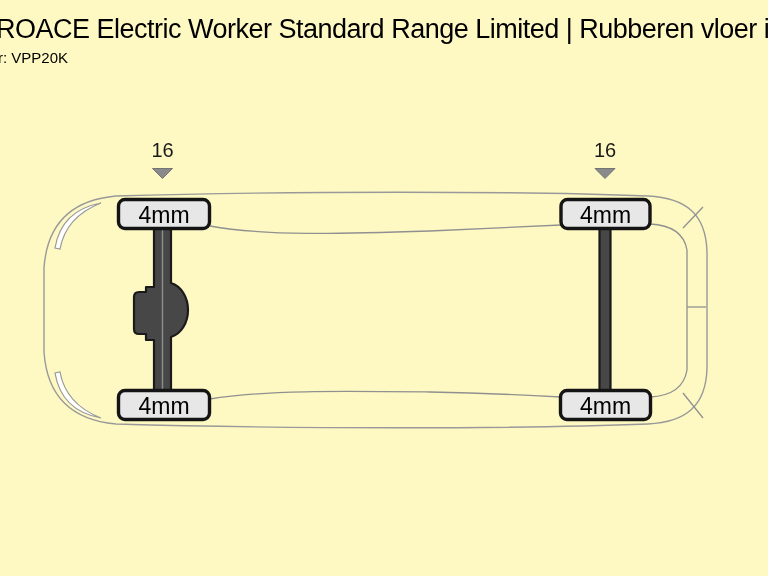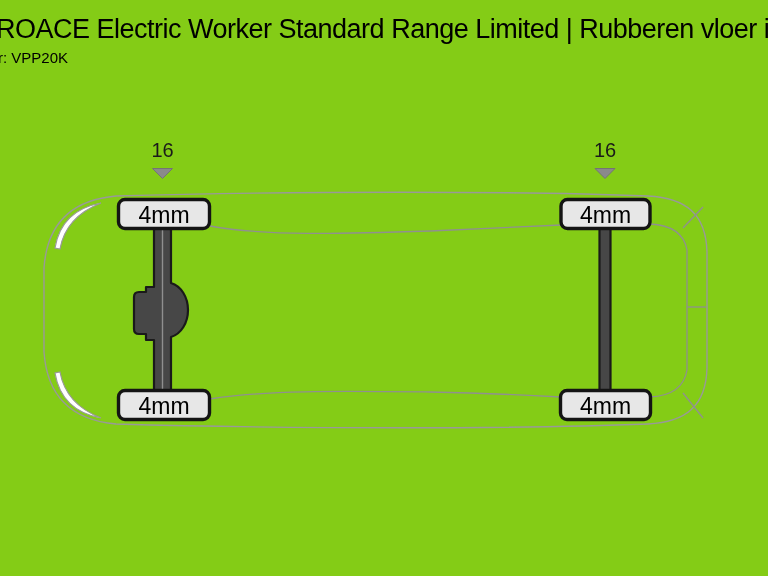--- a/index.html
+++ b/index.html
@@ -8,21 +8,21 @@
     background: #ffffff;
     width: 768px;
     height: 576px;
     overflow: hidden;
     font-family: "Liberation Sans", sans-serif;
   }
   .page {
     position: relative;
     width: 768px;
     height: 576px;
-    background: #84cc16;
+    background: #fef9c3;
     overflow: hidden;
   }
   .title {
     position: absolute;
     top: 15px;
     left: -4px;
     font-size: 27px;
     letter-spacing: -0.5px;
     line-height: 1.1;
     color: #000000;

